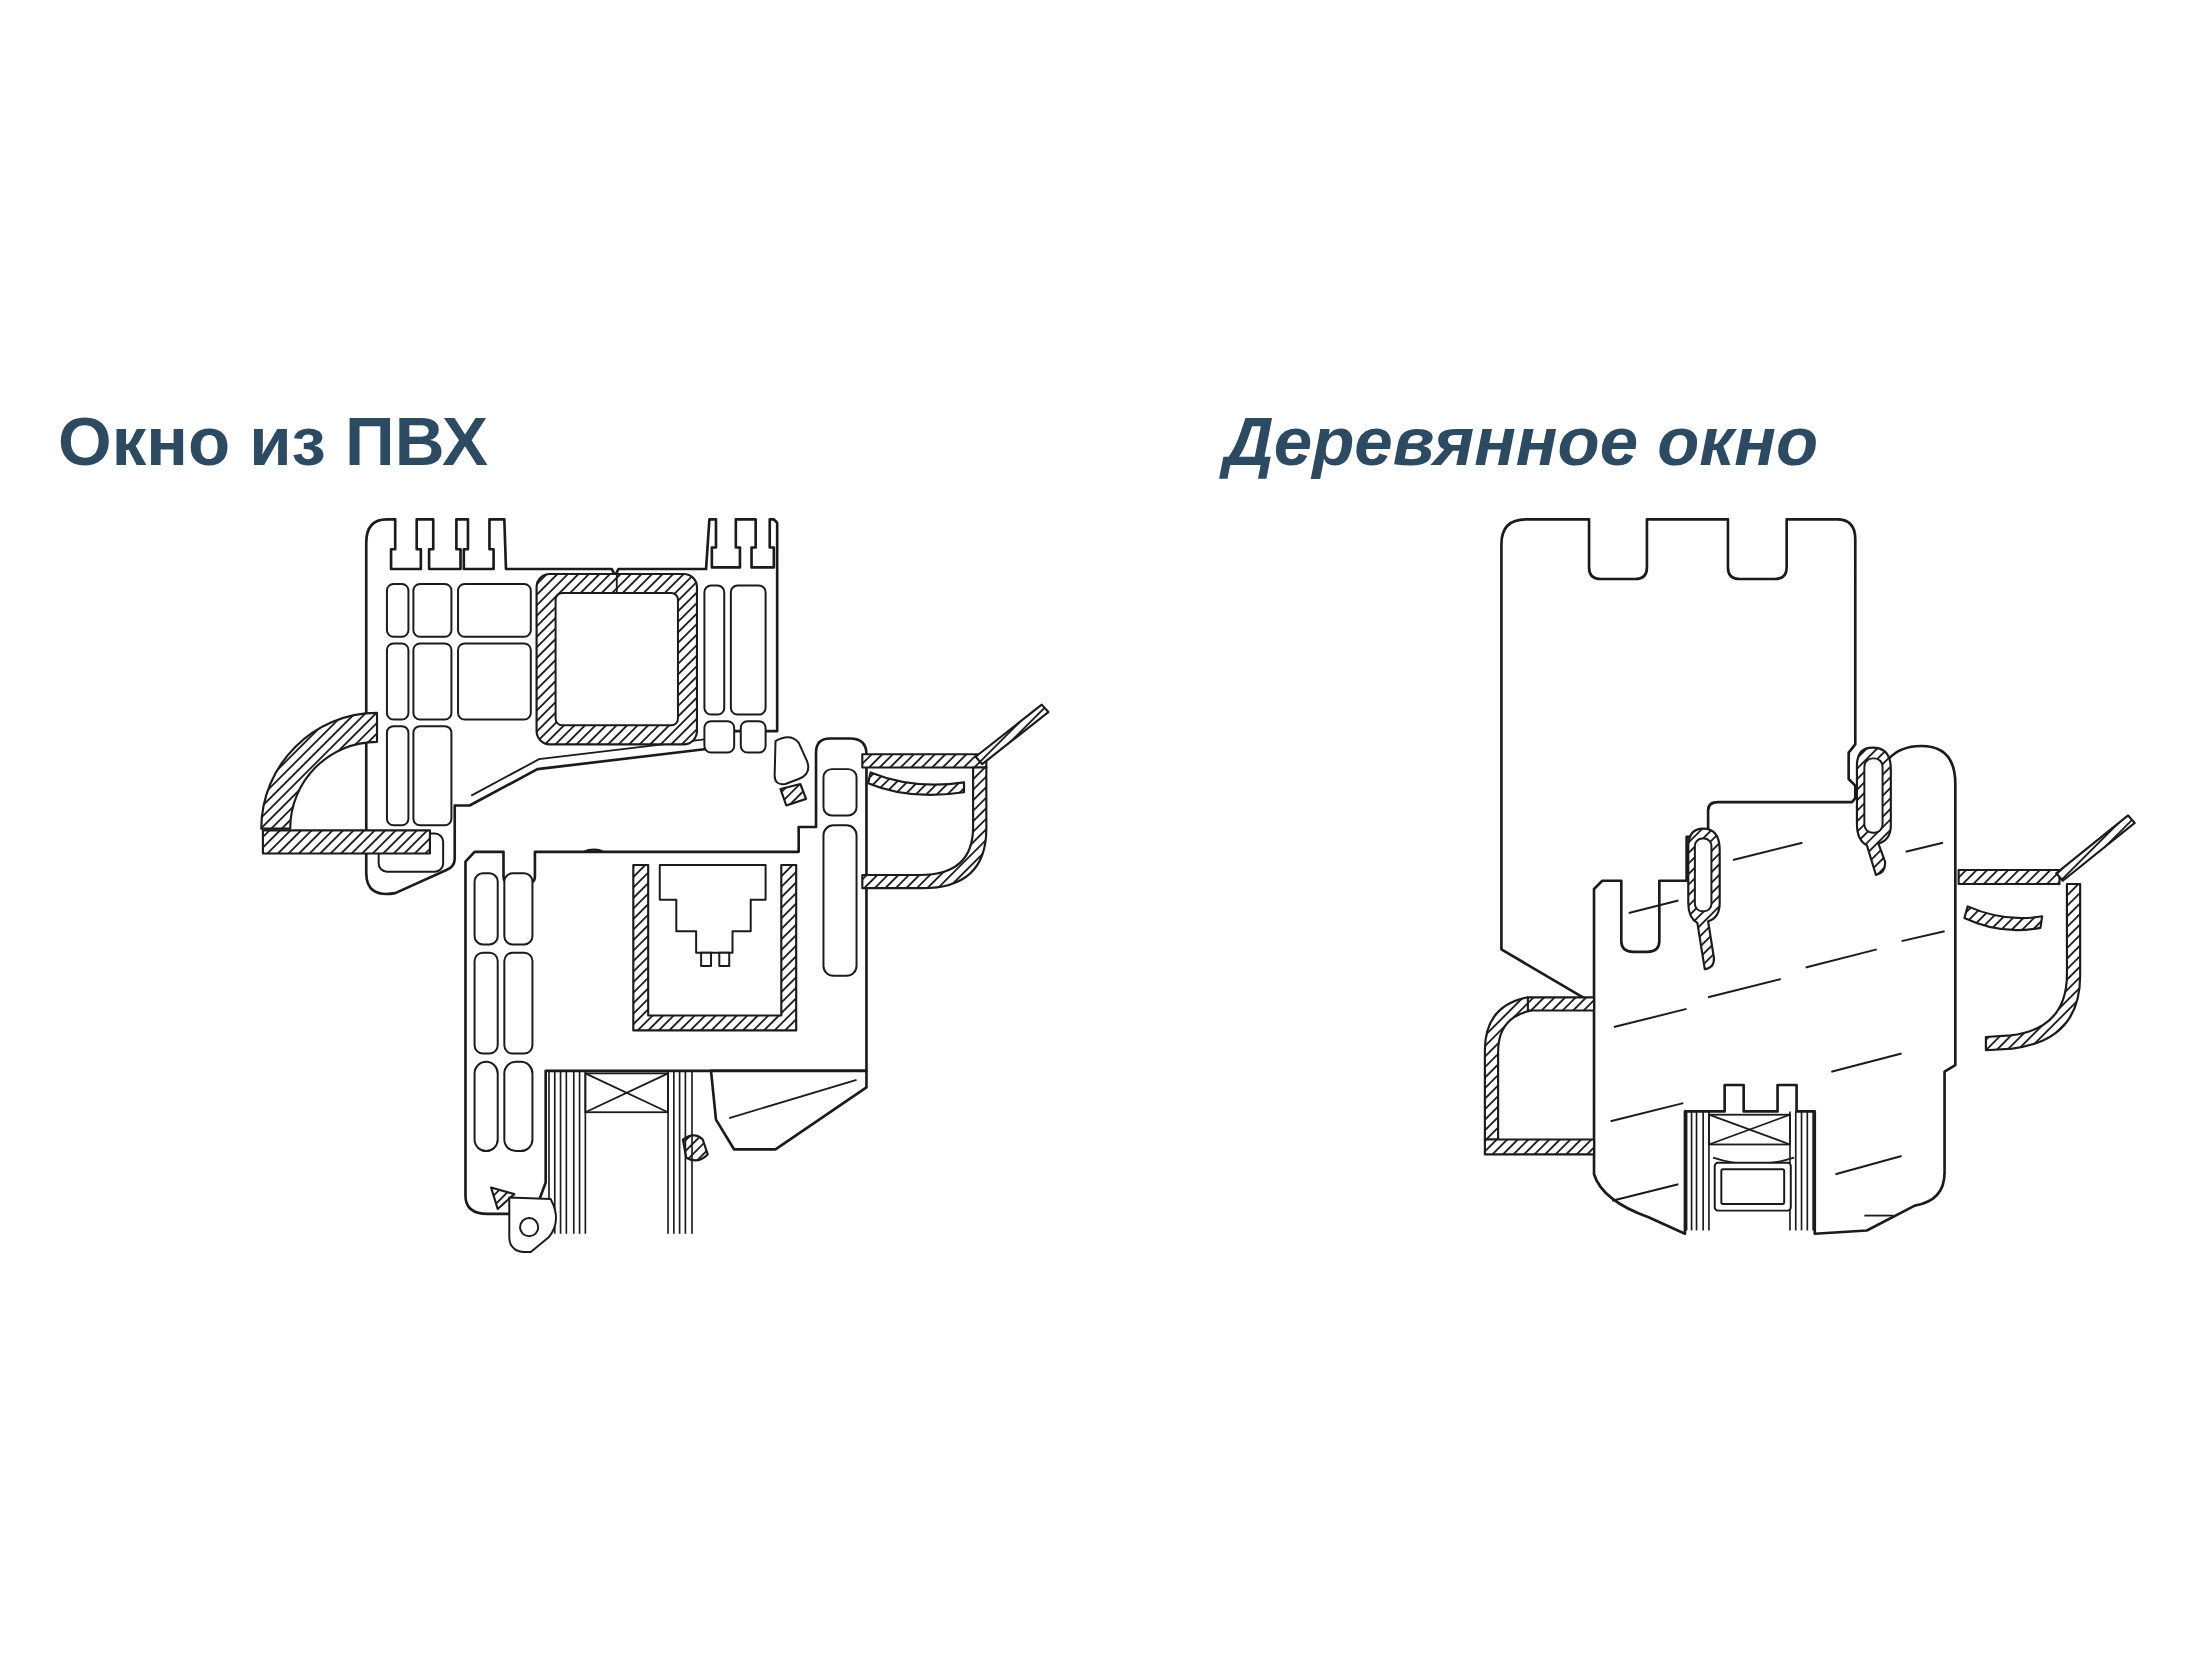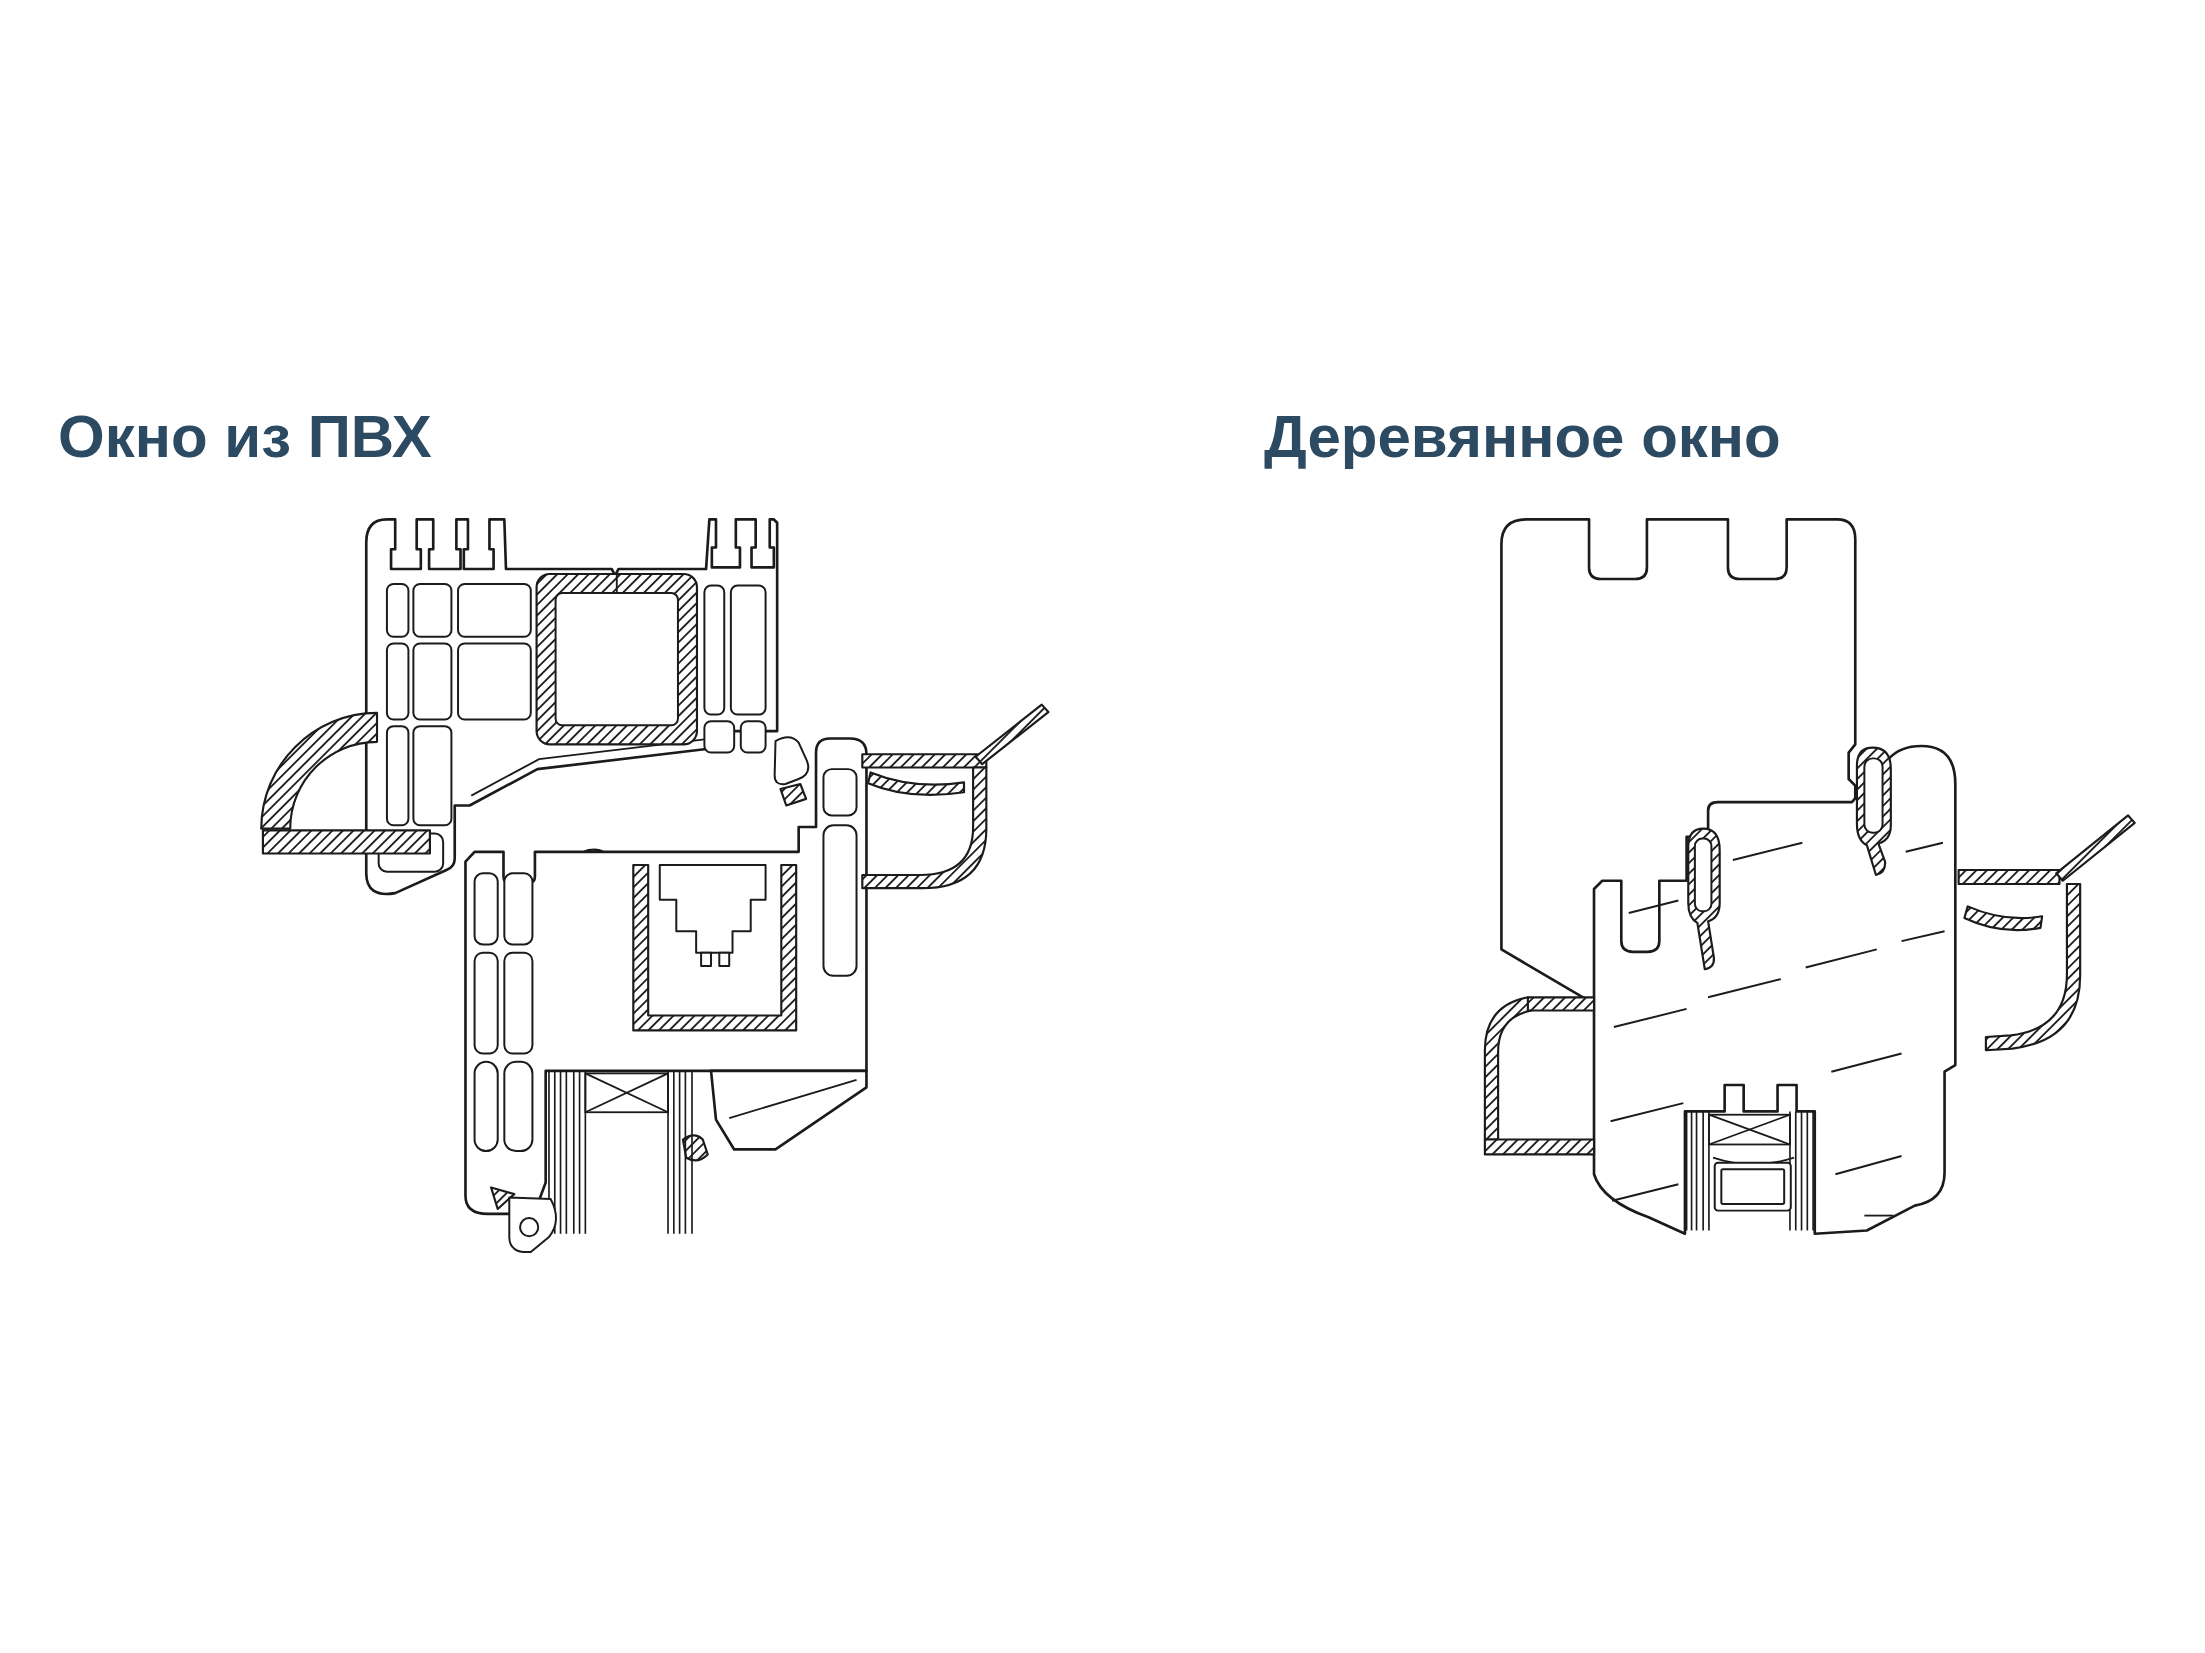--- a/index.html
+++ b/index.html
@@ -5,29 +5,29 @@
   html,body{margin:0;padding:0;}
   body{
     width:2205px;height:1654px;
     background:#ffffff;
     font-family:"Liberation Sans", sans-serif;
     position:relative;overflow:hidden;
   }
   .diagram-title{
     position:absolute;
     top:407px;
-    font-size:60px;
+    font-size:69px;
     font-weight:600;
     letter-spacing:0;
     color:#2d4a63;
     white-space:nowrap;
     line-height:1;
   }
   #title-left{left:58px;}
-  #title-right{left:1264px;}
+  #title-right{left:1224px;font-style:italic;}
   #drawing{position:absolute;left:0;top:0;}
   .outline{fill:#ffffff;stroke:#1b1b1b;stroke-width:3.2;stroke-linejoin:round;}
   .cell{fill:#ffffff;stroke:#1b1b1b;stroke-width:2.4;stroke-linejoin:round;}
   .hatched{fill:url(#hatch);stroke:#1b1b1b;stroke-width:2.6;stroke-linejoin:round;}
   .thin{fill:none;stroke:#1b1b1b;stroke-width:2.2;}
   .glass{fill:none;stroke:#1b1b1b;stroke-width:2;}
   .grain{fill:none;stroke:#1b1b1b;stroke-width:2.4;stroke-linecap:butt;}
 </style>
 </head>
 <body>

